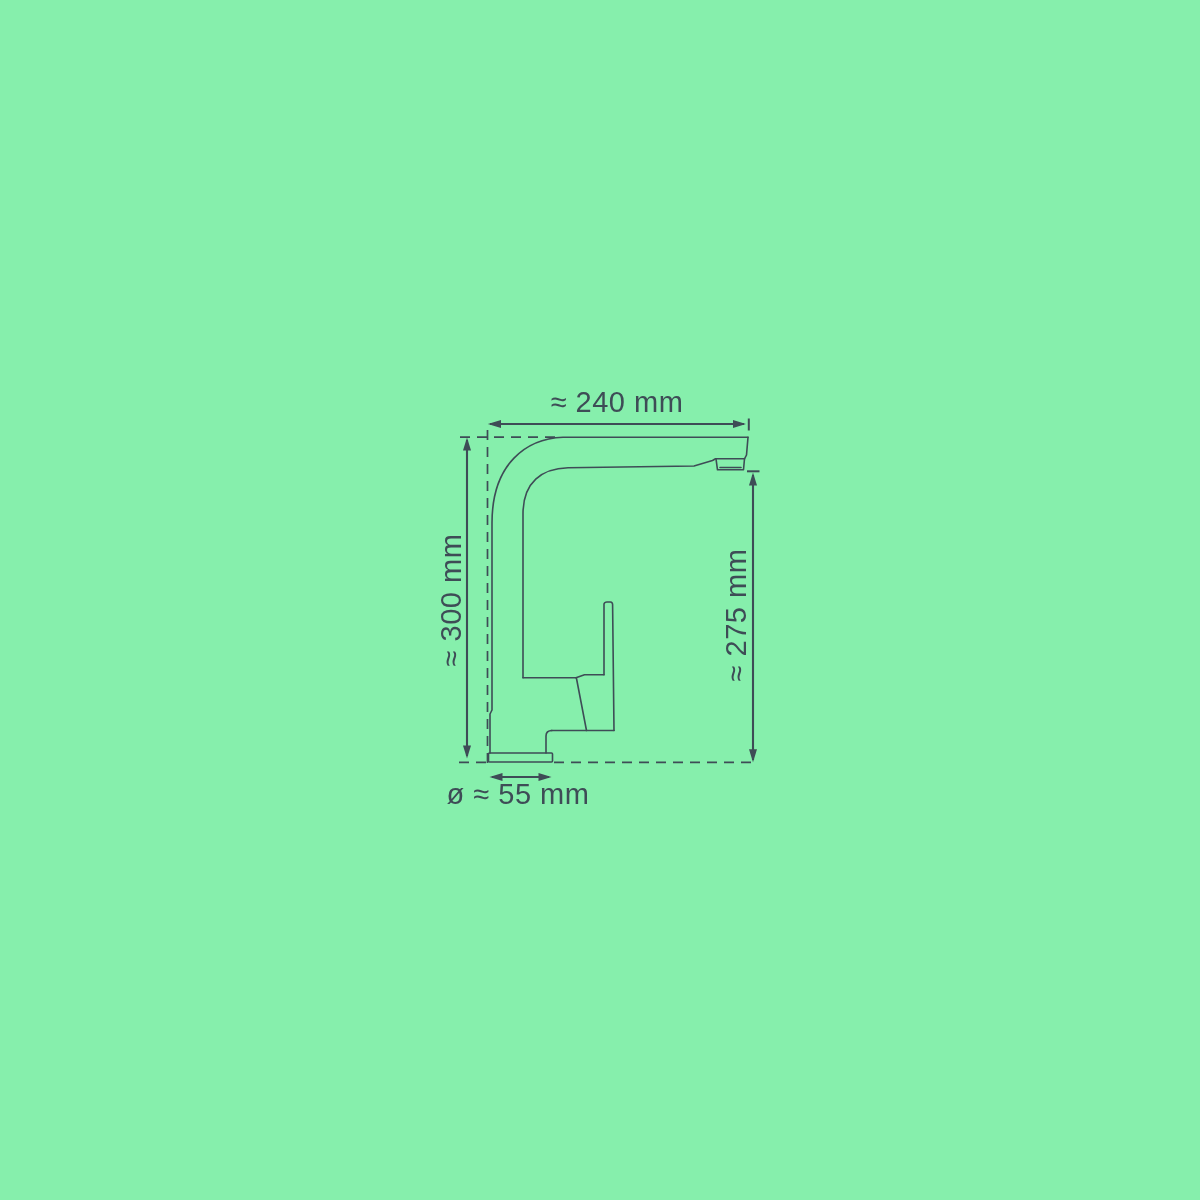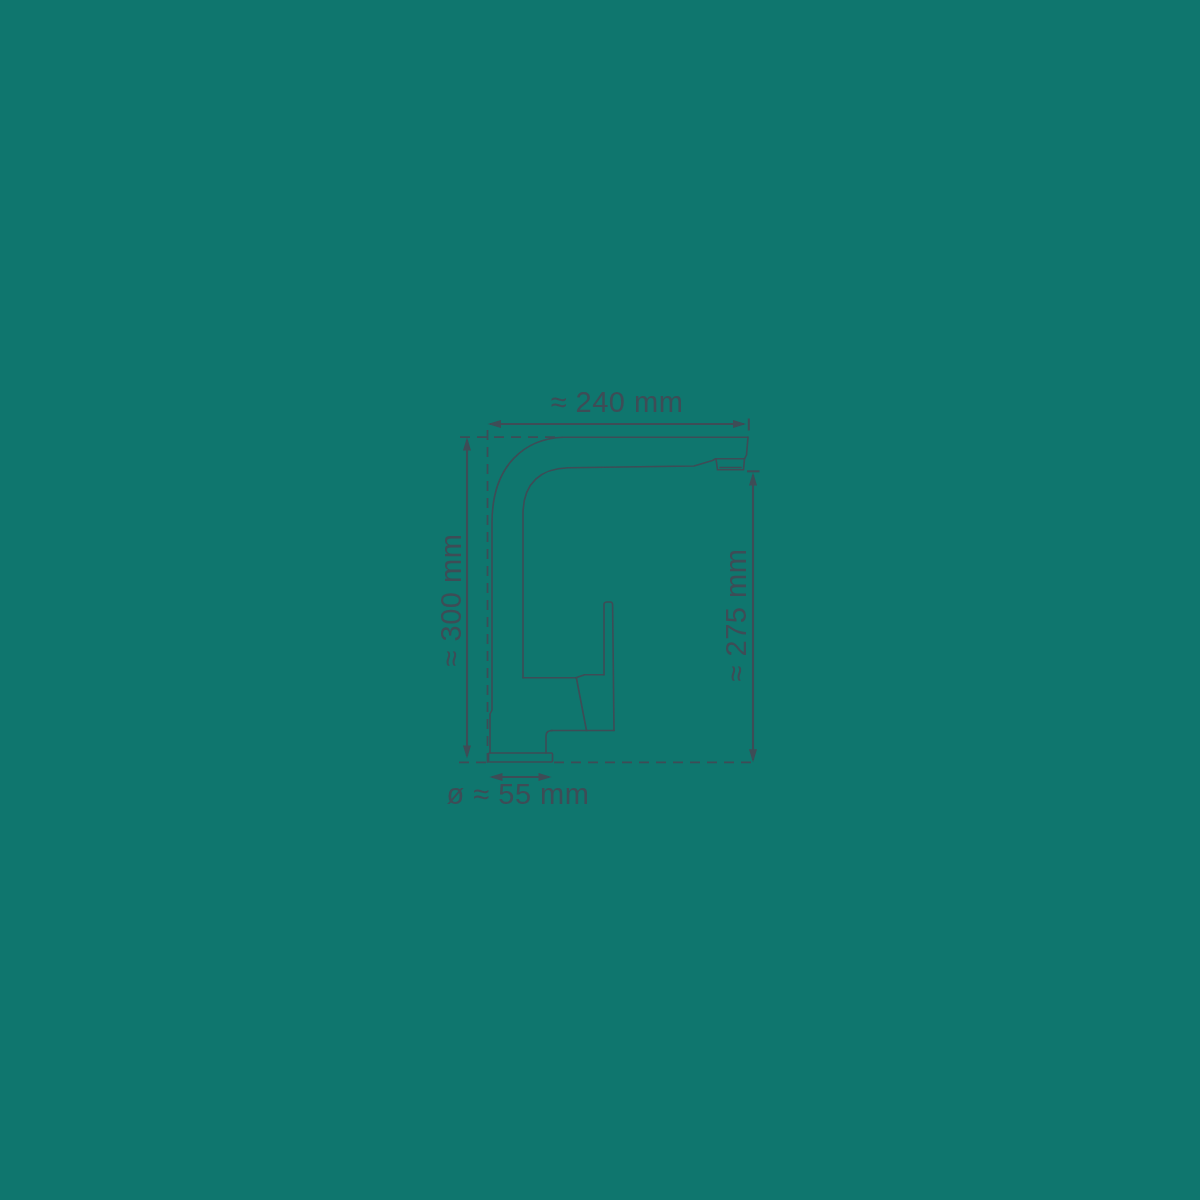--- a/index.html
+++ b/index.html
@@ -4,21 +4,21 @@
 <style>
   html, body {
     margin: 0;
     padding: 0;
     background: #ffffff;
   }
   .canvas {
     position: relative;
     width: 1200px;
     height: 1200px;
-    background: #0f766e;
+    background: #86efac;
     font-family: "Liberation Sans", sans-serif;
   }
   svg { display: block; }
 
   .outline {
     fill: none;
     stroke: var(--line-color, #3e4c56);
     stroke-width: 1.6;
     stroke-linejoin: round;
     stroke-linecap: round;

